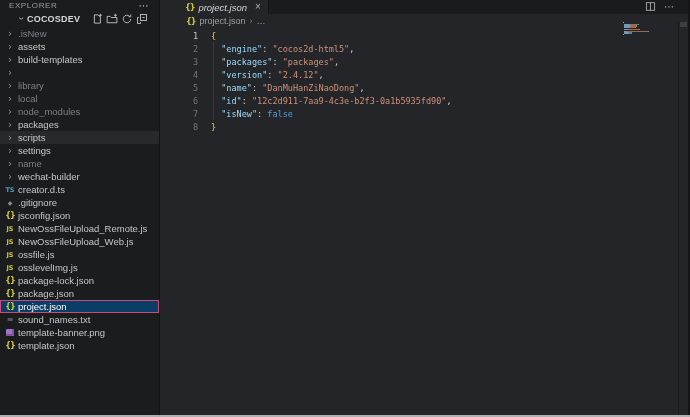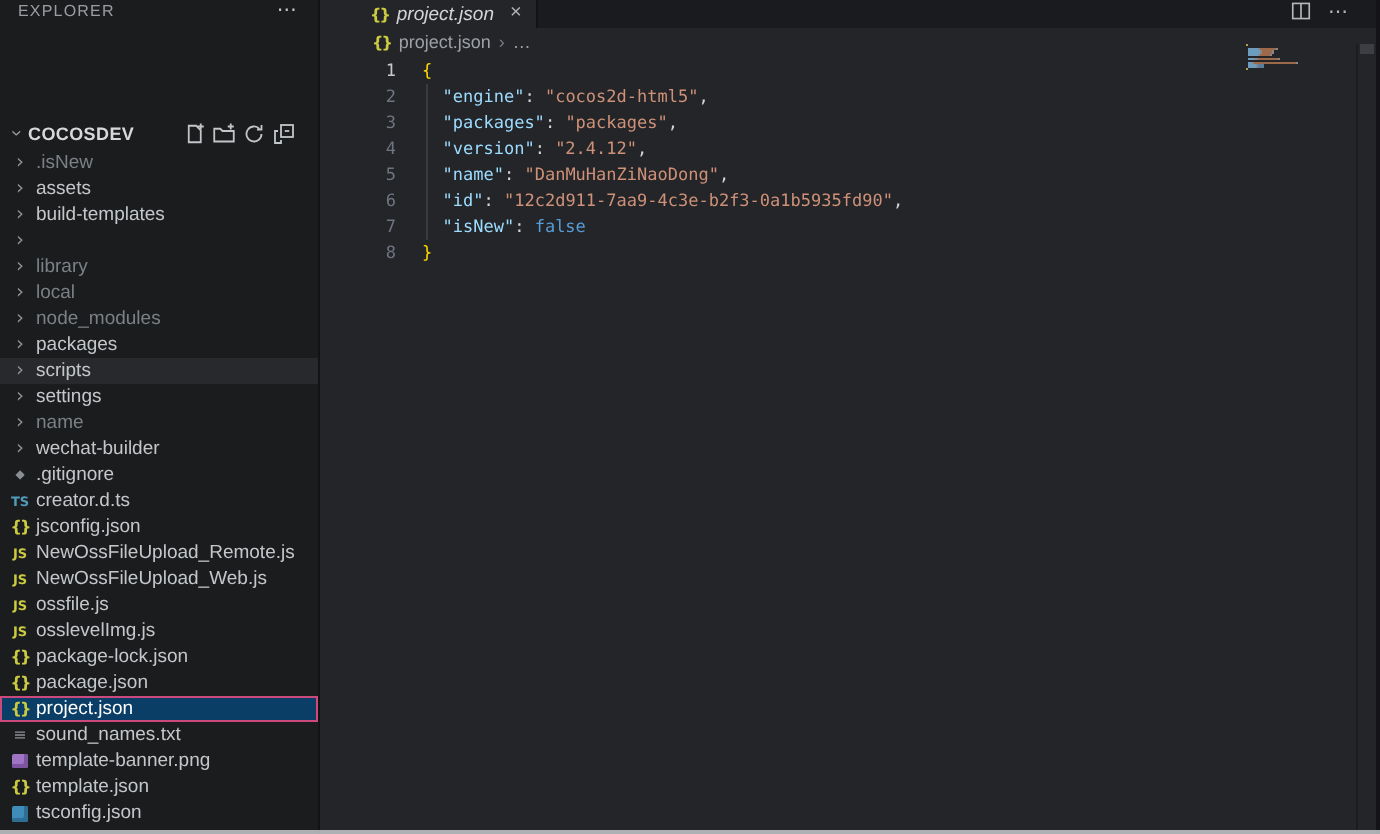--- a/index.html
+++ b/index.html
@@ -15,22 +15,22 @@
     background:#1b1c1e; border-right:1px solid #131316;
     display:flex; flex-direction:column;
   }
   .explorer-titlebar {
     height:10px; display:flex; align-items:flex-end; padding:0 10px 0 9px;
     font-size:8px; letter-spacing:.6px; color:#9a9da1; overflow:hidden;
   }
   .explorer-titlebar .spacer { flex:1; }
   .more-dots { font-size:10px; color:#c3c6c9; line-height:8px; }
   .project-header {
-    height:17px; display:flex; align-items:center; padding-left:3px;
-    font-size:9px; font-weight:bold; color:#d6d8da;margin-top:48px;
+    height:17px; display:flex; align-items:center; padding-left:16px;
+    font-size:9px; font-weight:bold; color:#d6d8da;
   }
   .chev-down { display:inline-block; transform:rotate(90deg); font-weight:normal;
     color:#9a9da1; font-size:10px; width:10px; text-align:center; }
   .proj-name { margin-left:1px; letter-spacing:.2px; }
   .hdr-icons { margin-left:auto; margin-right:11px; display:flex; gap:3px; align-items:center; }
   .hdr-icons svg { display:block; }
   .tree { flex:1; overflow:hidden; }
   .row {
     height:13px; display:flex; align-items:center; padding-left:5px;
     font-size:9.5px; color:#c4c7ca; white-space:nowrap;
@@ -204,32 +204,32 @@
           <span class="row-label">name</span>
         </div>
         <div class="row">
           <span class="tw">
             <span class="chev-r">›</span>
           </span>
           <span class="row-label">wechat-builder</span>
         </div>
         <div class="row">
           <span class="tw">
+            <span class="fi fi-ts">TS</span>
+          </span>
+          <span class="row-label">creator.d.ts</span>
+        </div>
+        <div class="row">
+          <span class="tw">
             <span class="fi fi-git">◆</span>
           </span>
           <span class="row-label">.gitignore</span>
         </div>
         <div class="row">
           <span class="tw">
-            <span class="fi fi-ts">TS</span>
-          </span>
-          <span class="row-label">creator.d.ts</span>
-        </div>
-        <div class="row">
-          <span class="tw">
             <span class="fi fi-json">{}</span>
           </span>
           <span class="row-label">jsconfig.json</span>
         </div>
         <div class="row">
           <span class="tw">
             <span class="fi fi-js">JS</span>
           </span>
           <span class="row-label">NewOssFileUpload_Remote.js</span>
         </div>
@@ -279,26 +279,20 @@
           <span class="tw">
             <span class="fi-image"></span>
           </span>
           <span class="row-label">template-banner.png</span>
         </div>
         <div class="row">
           <span class="tw">
             <span class="fi fi-json">{}</span>
           </span>
           <span class="row-label">template.json</span>
-        </div>
-        <div class="row">
-          <span class="tw">
-            <span class="fi-tsconfig"></span>
-          </span>
-          <span class="row-label">tsconfig.json</span>
         </div>
       </div>
   </aside>
 
   <main class="editor">
     <div class="tabbar">
       <div class="tab">
         <span class="fi fi-json">{}</span>
         <span class="tab-label">project.json</span>
         <span class="tab-close">×</span>

